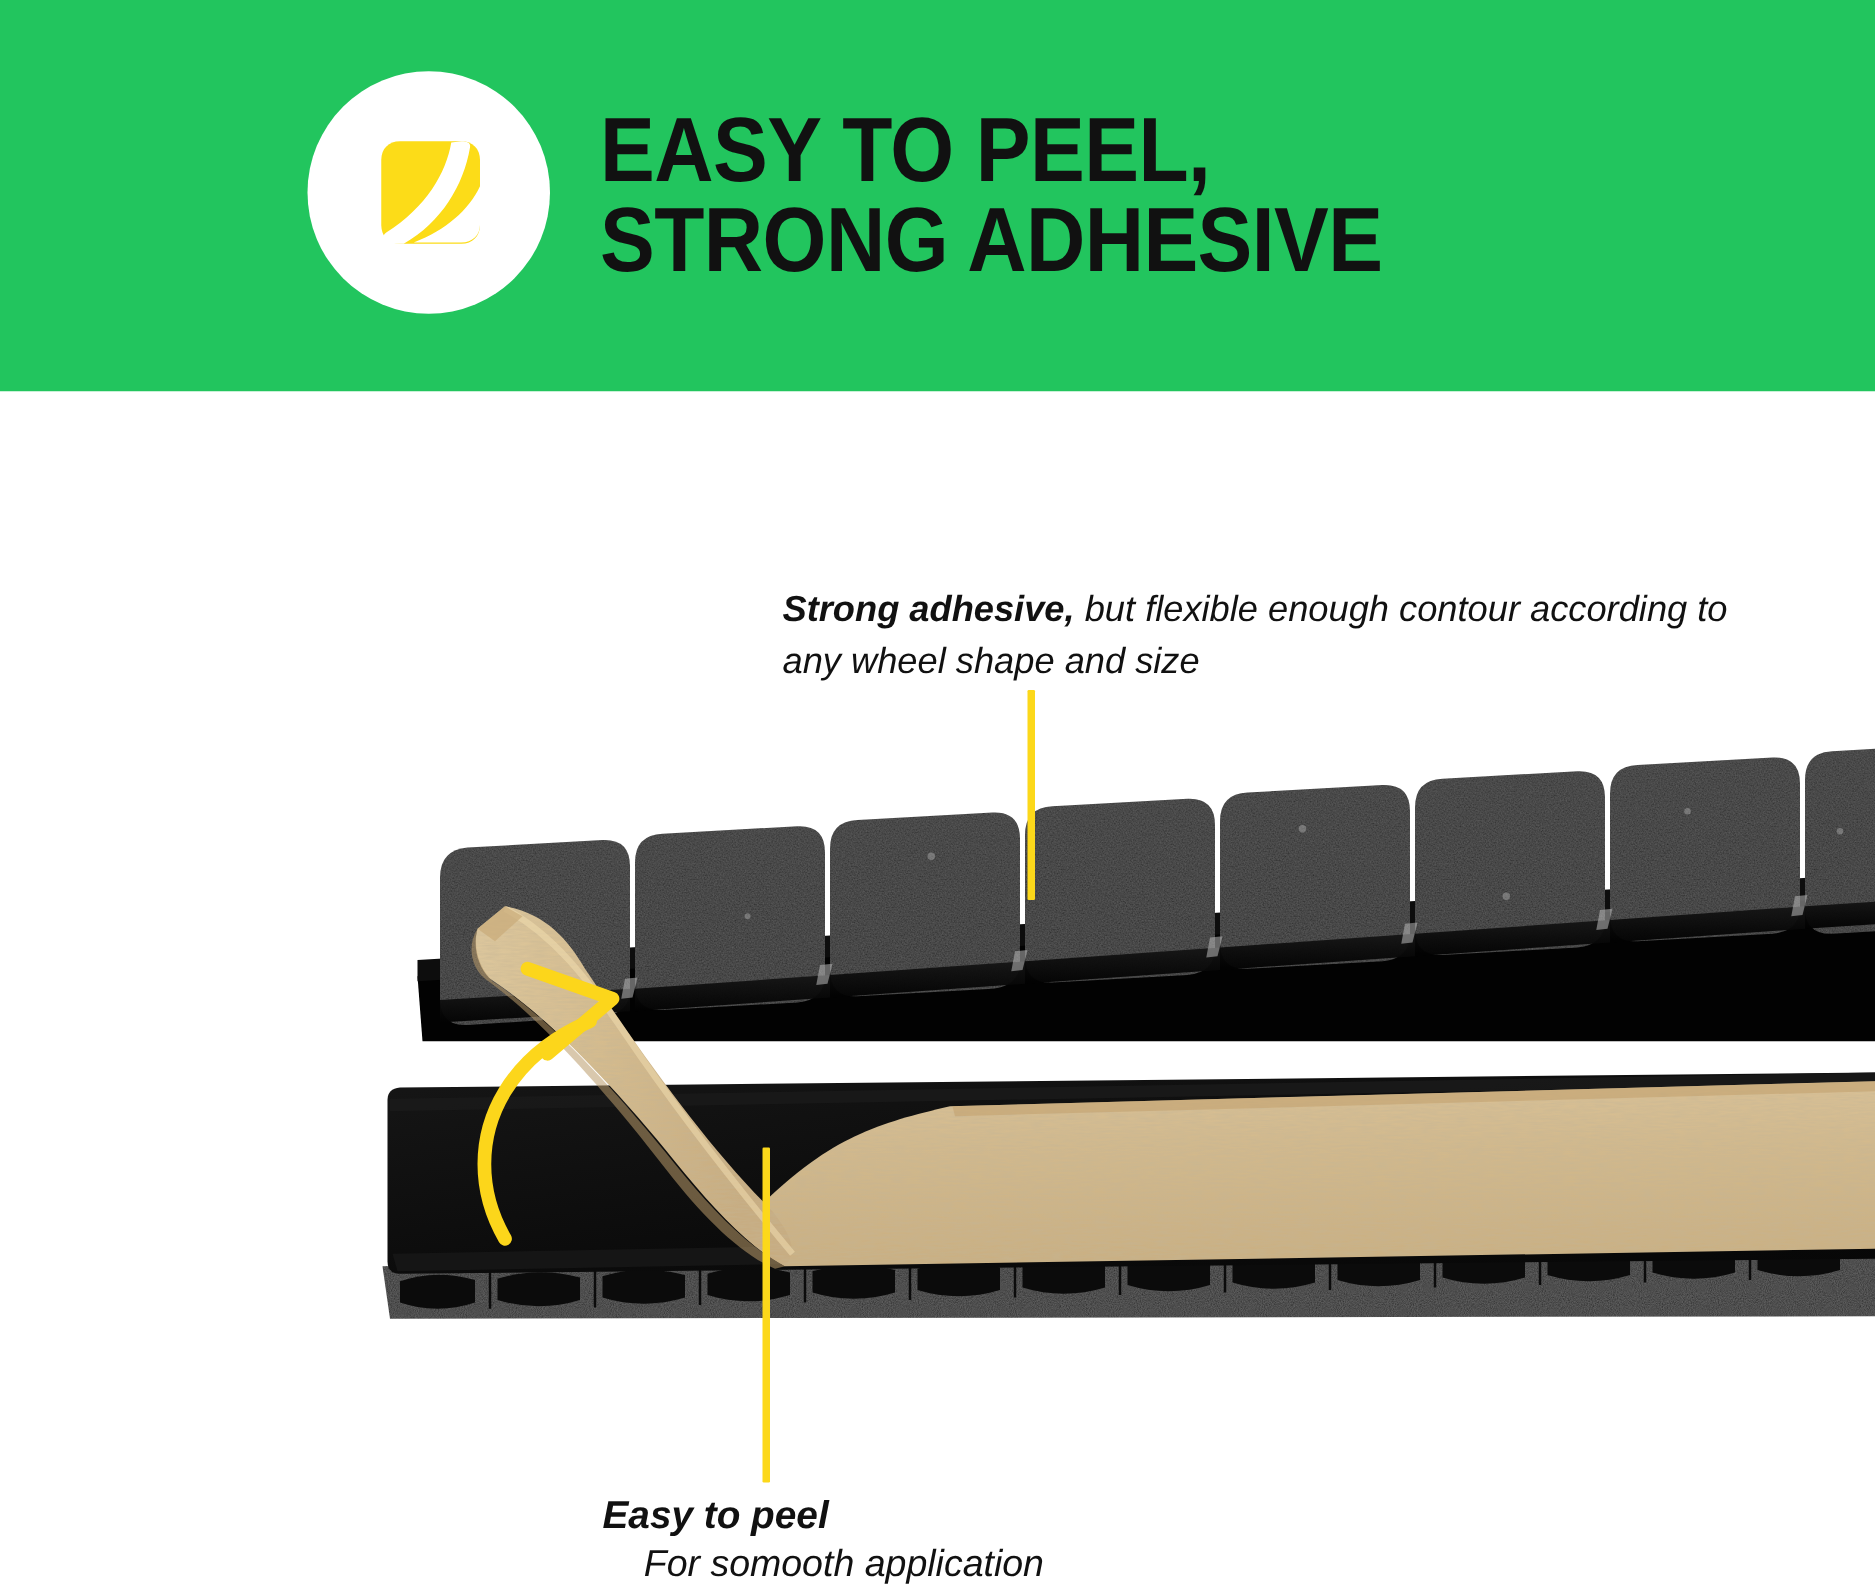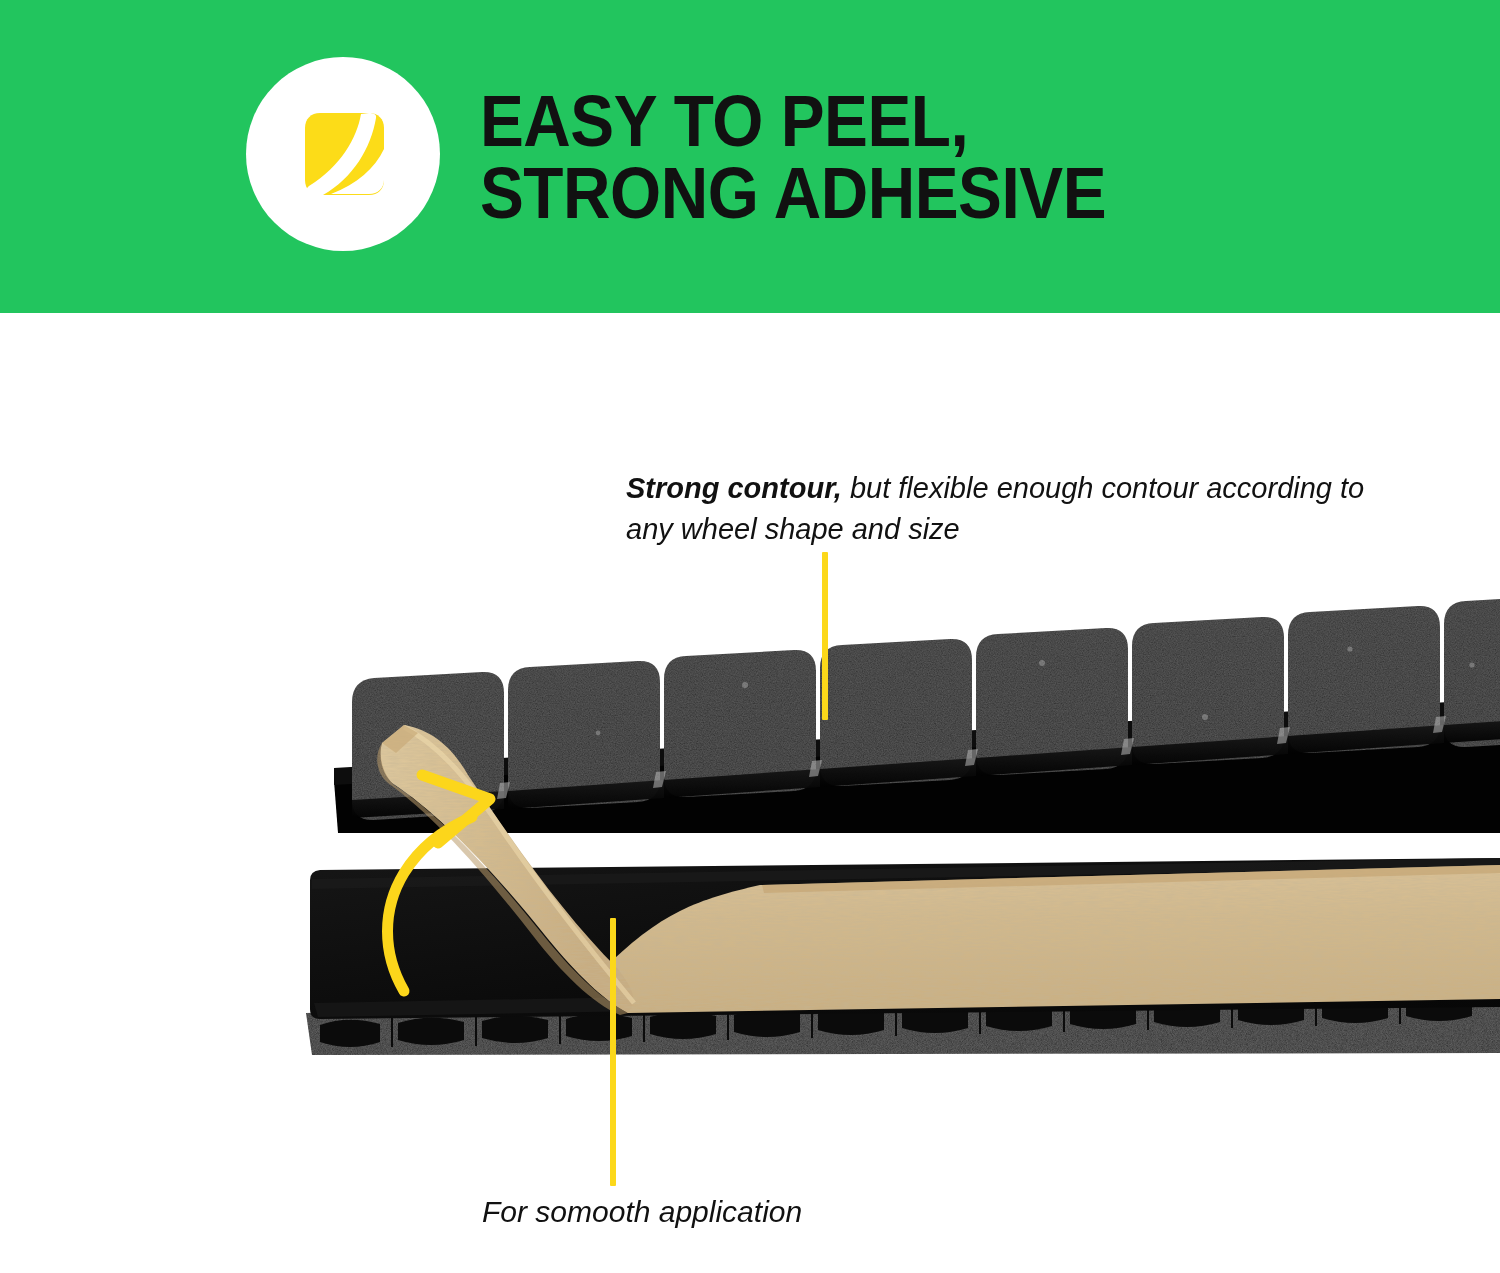--- a/index.html
+++ b/index.html
@@ -83,20 +83,21 @@
     display:block;
     font-weight:700;
     font-size:31px;
     line-height:1.28;
   }
   .callout-bottom .cb-sub{
     display:block;
     font-weight:400;
     font-size:30px;
     line-height:1.3;
+    margin-left:33px;
   }
 
   
   .leader{
     position:absolute;
     background:#fcd81a;
     border-radius:1px;
   }
   .leader-top{ left:822px; top:552px; width:6px; height:168px; }
   .leader-bottom{ left:610px; top:918px; width:6px; height:268px; }
@@ -327,20 +328,21 @@
         <path d="M404,678 C382,640 382,596 404,560 C420,534 444,516 472,504"></path>
         <polyline points="422,462 490,486 438,530"></polyline>
       </g>
     </svg>
   </div>
 
   <div class="leader leader-top"></div>
   <div class="leader leader-bottom"></div>
 
   <div class="callout-top">
-    <span class="lead">Strong contour,</span><span> but flexible enough contour according to any wheel shape and size</span>
+    <span class="lead">Strong adhesive,</span><span> but flexible enough contour according to any wheel shape and size</span>
   </div>
 
   <div class="callout-bottom">
+    <span class="cb-title">Easy to peel</span>
     <span class="cb-sub">For somooth application</span>
   </div>
 
 </div>
 
 </body></html>

